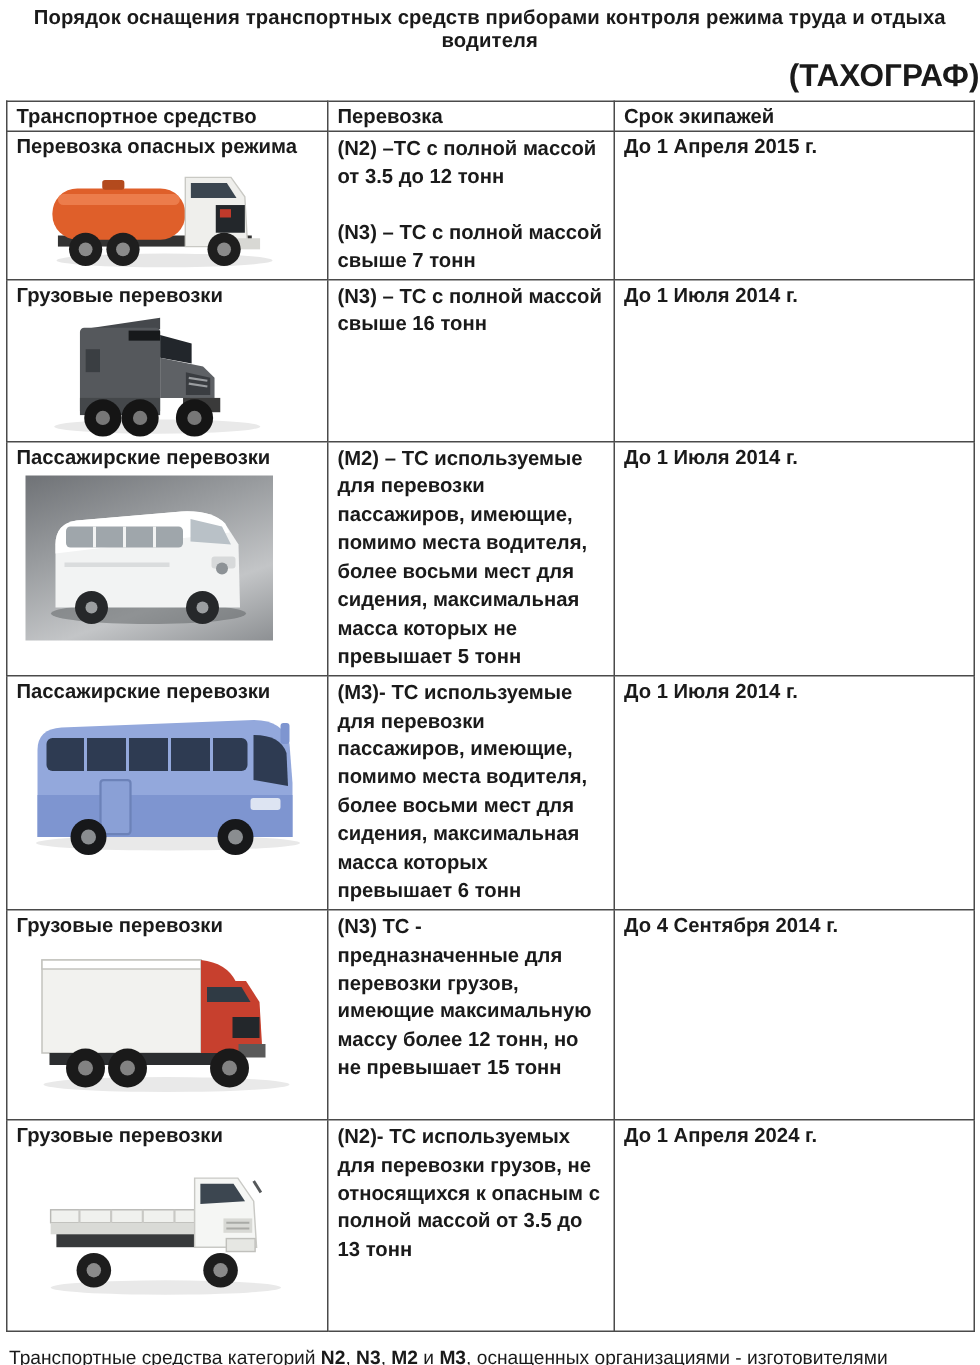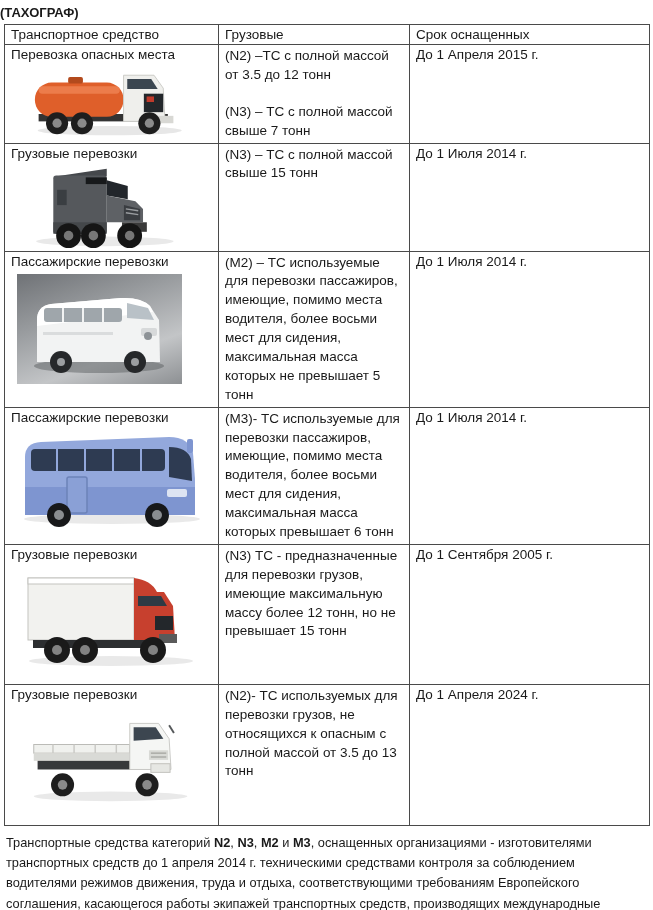--- a/index.html
+++ b/index.html
@@ -8,33 +8,33 @@
     width: 653px;
     font-family: "Liberation Sans", "DejaVu Sans", sans-serif;
     color: #1a1a1a;
   }
   .page { width: 653px; height: 910px; overflow: hidden; }
   .title-line1 {
     font-weight: bold; font-size: 13.5px; text-align: center;
     padding-top: 4px; letter-spacing: 0.1px;
   }
   .title-line2 {
-    font-weight: bold; font-size: 13px; text-align: left;
+    font-weight: bold; font-size: 21px; text-align: right;
     padding: 5px 0 4px 0;
   }
   table.main {
     border-collapse: collapse; table-layout: fixed;
     margin-left: 4px; width: 645px;
   }
   table.main col.c1 { width: 214px; }
   table.main col.c2 { width: 191px; }
   table.main col.c3 { width: 240px; }
   table.main td, table.main th {
     border: 1px solid #4a4a4a;
-    font-size: 13.5px; font-weight: normal;
+    font-size: 13.5px; font-weight: bold;
     vertical-align: top; text-align: left;
     padding: 2px 6px;
     overflow: hidden;
   }
   tr.hdr th { height: 14px; padding: 2px 6px; }
   td.transport { padding: 2px 2px 2px 6px; }
   .transport-label { padding-bottom: 2px; }
   td.category { padding: 3px 8px 2px 8px; line-height: 1.4; }
   td.category p { margin: 0 0 0 0; }
   td.category p + p { margin-top: 18px; }
@@ -56,39 +56,40 @@
   .r3 { height: 148px; }
   .r4 { height: 133px; }
   .r5 { height: 140px; }
   .r6 { height: 141px; }
 </style>
 </head>
 <body>
 
 <div class="page">
 
+  <div class="title-line1">Порядок оснащения транспортных средств приборами контроля режима труда и отдыха водителя</div>
   <div class="title-line2">(ТАХОГРАФ)</div>
 
   <table class="main">
     <colgroup>
         <col class="c1">
         <col class="c2">
         <col class="c3">
       </colgroup>
 
     <tbody>
         <tr class="hdr">
       <th>Транспортное средство</th>
-      <th>Грузовые</th>
-      <th>Срок оснащенных</th>
+      <th>Перевозка</th>
+      <th>Срок экипажей</th>
     </tr>
 
     <tr class="r1">
       <td class="transport">
-        <div class="transport-label">Перевозка опасных места</div>
+        <div class="transport-label">Перевозка опасных режима</div>
         <svg class="veh-wrap" width="162" height="72" viewBox="0 0 175 78">
           <ellipse cx="85" cy="70" rx="78" ry="5" fill="#e7e7e7"></ellipse>
           <rect x="8" y="52" width="140" height="8" fill="#333"></rect>
           <rect x="4" y="18" width="96" height="37" rx="18" fill="#df5f2a"></rect>
           <rect x="8" y="22" width="88" height="8" rx="4" fill="#ef8354" opacity="0.8"></rect>
           <rect x="40" y="12" width="16" height="7" rx="2" fill="#b34a1d"></rect>
           <polygon points="100,10 133,10 143,24 145,60 100,60" fill="#efefec" stroke="#c9c9c4" stroke-width="1"></polygon>
           <polygon points="104,14 130,14 137,25 104,25" fill="#3b4650"></polygon>
           <rect x="122" y="30" width="21" height="20" fill="#23272b"></rect>
           <rect x="125" y="33" width="8" height="6" fill="#c03a2b"></rect>
@@ -125,21 +126,21 @@
           <rect x="26" y="60" width="56" height="12" fill="#44474a"></rect>
           <rect x="30" y="26" width="10" height="16" fill="#3a3e42"></rect>
           <circle cx="42" cy="74" r="13" fill="#151515"></circle>
               <circle cx="42" cy="74" r="5" fill="#777"></circle>
           <circle cx="68" cy="74" r="13" fill="#151515"></circle>
               <circle cx="68" cy="74" r="5" fill="#777"></circle>
           <circle cx="106" cy="74" r="13" fill="#151515"></circle>
               <circle cx="106" cy="74" r="5" fill="#777"></circle>
         </svg>
       </td>
-      <td class="category">(N3) – ТС  с полной массой свыше 15 тонн</td>
+      <td class="category">(N3) – ТС  с полной массой свыше 16 тонн</td>
       <td class="deadline">До 1 Июля 2014 г.</td>
     </tr>
 
     <tr class="r3">
       <td class="transport">
         <div class="transport-label">Пассажирские перевозки</div>
         <div class="photo-frame">
           <svg width="165" height="110" viewBox="0 0 165 110">
             <ellipse cx="82" cy="92" rx="65" ry="7" fill="#5c5f62" opacity="0.5"></ellipse>
             <path d="M20,88 L20,46 Q20,32 34,30 L104,24 Q124,23 133,32 L142,46 L143,88 Z" fill="#f2f3f3"></path>
@@ -204,21 +205,21 @@
           <rect x="136" y="68" width="18" height="9" fill="#5a5a5a"></rect>
           <circle cx="34" cy="84" r="13" fill="#1a1a1a"></circle>
               <circle cx="34" cy="84" r="5" fill="#828282"></circle>
           <circle cx="62" cy="84" r="13" fill="#1a1a1a"></circle>
               <circle cx="62" cy="84" r="5" fill="#828282"></circle>
           <circle cx="130" cy="84" r="13" fill="#1a1a1a"></circle>
               <circle cx="130" cy="84" r="5" fill="#828282"></circle>
         </svg>
       </td>
       <td class="category">(N3) ТС - предназначенные для перевозки грузов, имеющие максимальную массу более 12 тонн, но не превышает 15 тонн</td>
-      <td class="deadline">До 1 Сентября 2005 г.</td>
+      <td class="deadline">До 4 Сентября 2014 г.</td>
     </tr>
 
     <tr class="r6">
       <td class="transport">
         <div class="transport-label">Грузовые перевозки</div>
         <svg class="veh-wrap" width="168" height="102" viewBox="0 0 175 102">
           <ellipse cx="86" cy="92" rx="80" ry="5" fill="#e9e9e9"></ellipse>
           <rect x="6" y="38" width="100" height="9" fill="#f0f1ee" stroke="#b9b9b5" stroke-width="1"></rect>
           <line x1="26" y1="38" x2="26" y2="47" stroke="#c9c9c5" stroke-width="1.5"></line>
           <line x1="48" y1="38" x2="48" y2="47" stroke="#c9c9c5" stroke-width="1.5"></line>

